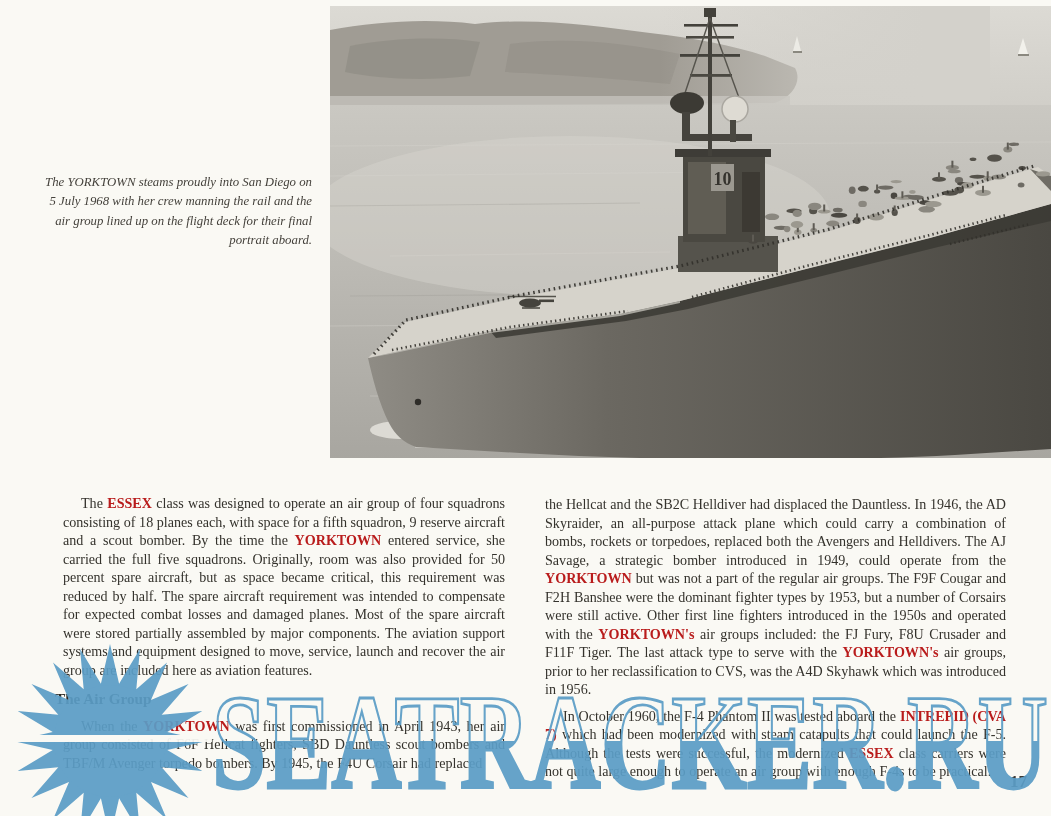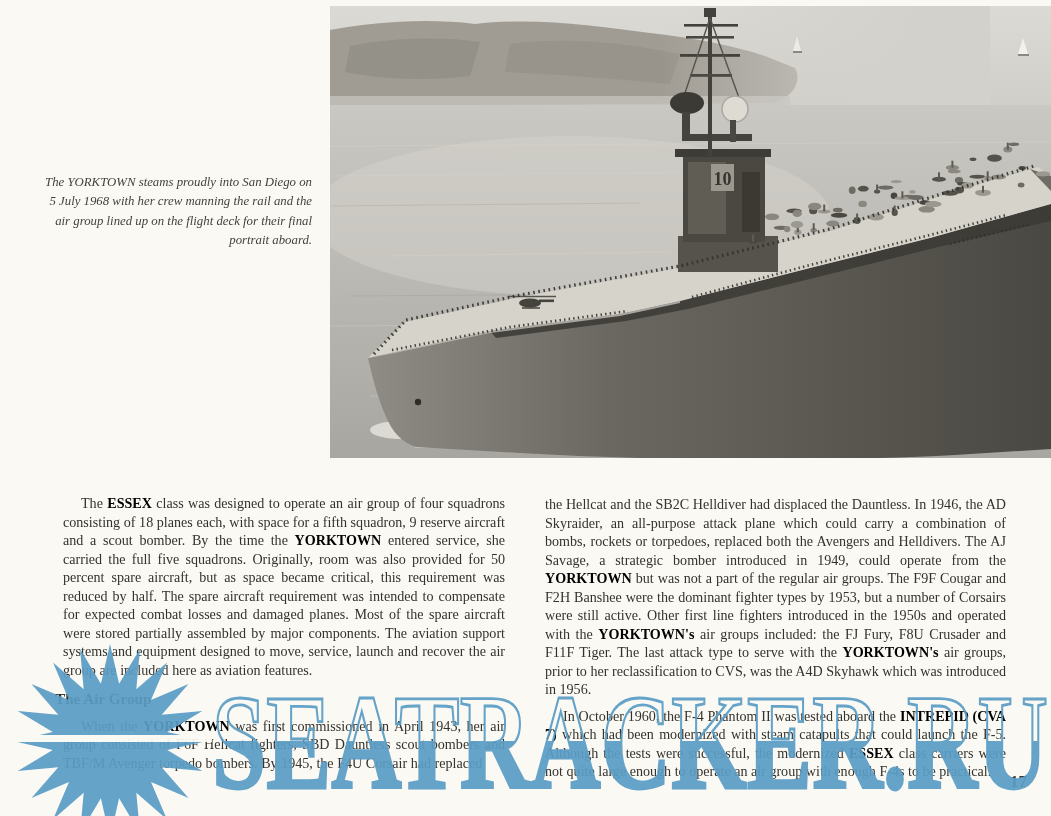--- a/index.html
+++ b/index.html
@@ -17,21 +17,21 @@
   .col{position:absolute;color:#34322c;font-size:14.1px;line-height:18.5px;text-align:justify;}
   .col-left{left:55px;top:486px;width:458px;}
   .col-right{left:537px;top:487px;width:477px;}
   .col h2{
     margin:0 0 9px 0;font-size:16.2px;font-weight:bold;color:#2a2823;
     letter-spacing:.4px;
   }
   .col h3{margin:11px 0 3px 0;font-size:15.2px;font-weight:bold;color:#2a2823;}
   .col p{margin:8px;}
   .col p.indent{text-indent:18px;}
-  .col b{color:#000000;}
+  .col b{color:#b91c1c;}
   .page-number{
     position:absolute;left:1010px;top:772px;font-size:17px;font-weight:bold;color:#3a3833;
   }
   .watermark{
     position:absolute;left:0;top:0;width:1051px;height:816px;
     pointer-events:none;opacity:.93;
   }
 </style>
 </head>
 <body>

